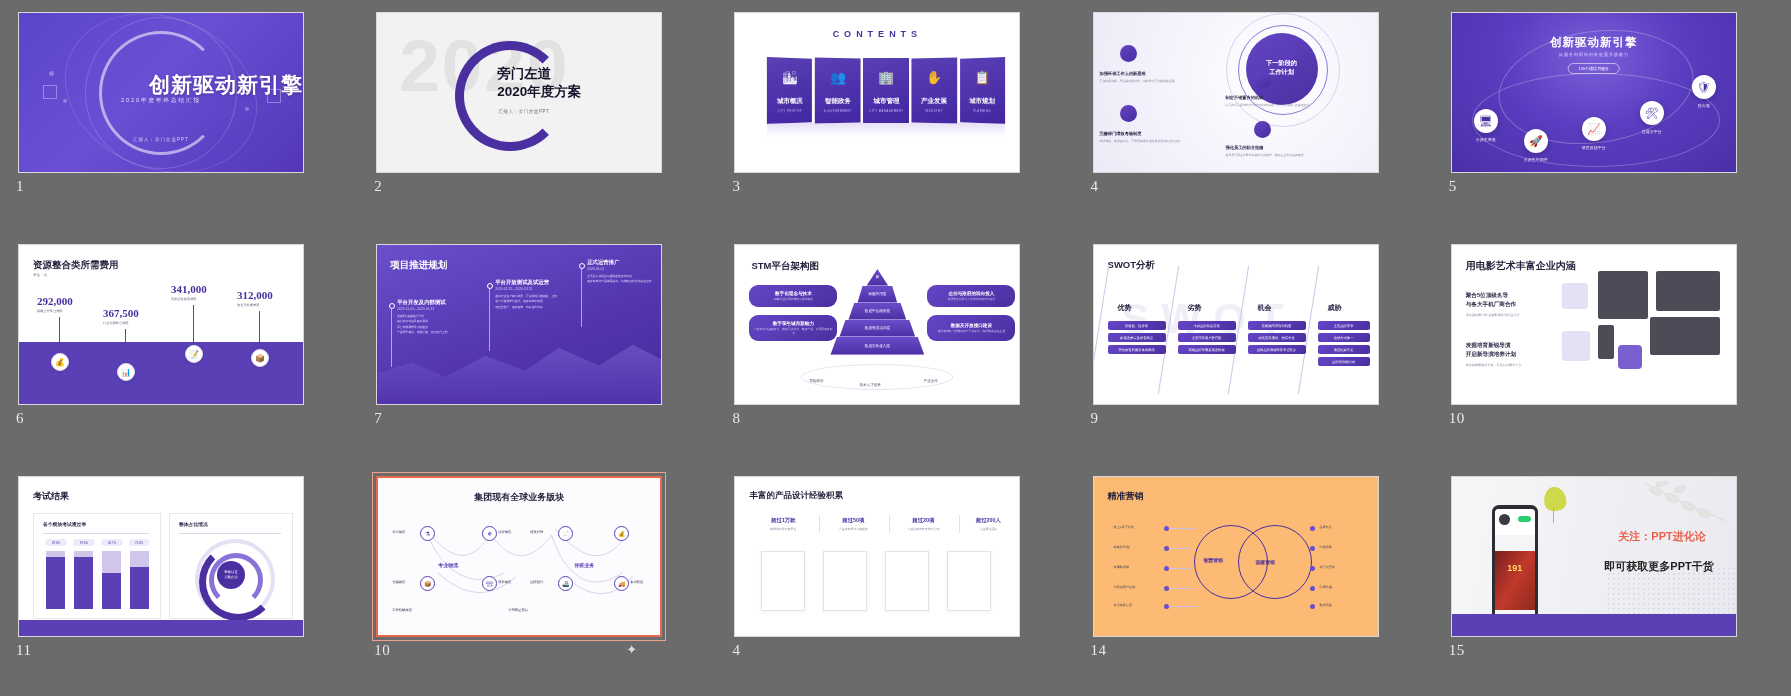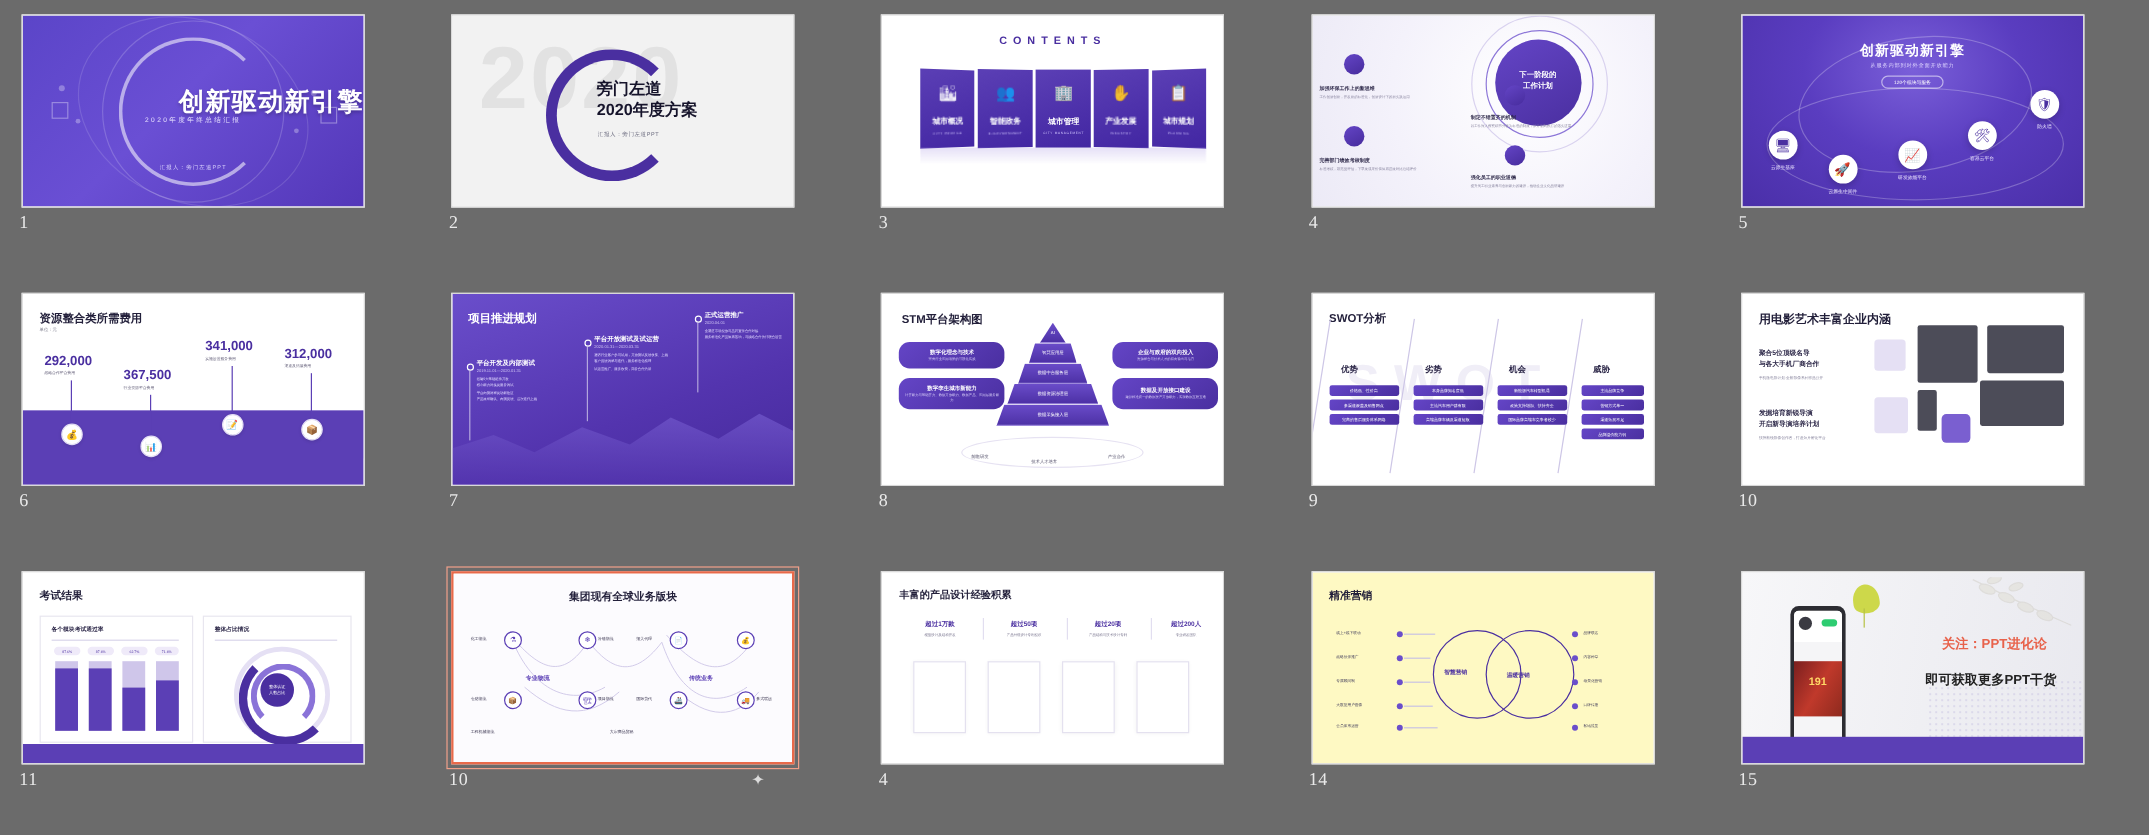--- a/index.html
+++ b/index.html
@@ -84,21 +84,21 @@
   .s5 .st{position:absolute;left:0;right:0;top:39px;text-align:center;color:#ded4ff;font-size:4.4px;letter-spacing:.6px;}
   .s5 .pill{position:absolute;left:50%;top:50px;transform:translateX(-50%);
     border:1px solid rgba(255,255,255,.55);border-radius:8px;padding:2px 10px;color:#fff;font-size:4px;}
   .s5 .orb{position:absolute;width:24px;height:24px;border-radius:50%;background:#fff;
     display:flex;align-items:center;justify-content:center;color:#4a2fa0;font-size:11px;
     box-shadow:0 2px 6px rgba(0,0,0,.2);}
   .s5 .olab{position:absolute;color:#efe9ff;font-size:4px;text-align:center;width:44px;}
   .s5 .arc{position:absolute;border:1px solid rgba(255,255,255,.25);border-radius:50%;}
 
   
-  .s6{position:absolute;inset:0;background:#fff;}
+  .s6{position:absolute;inset:0;background:#fff;font-family:Liberation Serif, serif;}
   .s6 .t{left:14px;top:14px;font-size:9.5px;}
   .s6 .st{left:14px;top:28px;font-size:3.6px;}
   .s6 .wave{position:absolute;left:0;right:0;bottom:0;height:62px;background:#5b3fb5;}
   .s6 .wave2{position:absolute;left:0;right:0;bottom:22px;height:40px;background:#b8a9e6;opacity:.55;}
   .s6 .num{position:absolute;color:#4a2fa0;font-size:11px;font-weight:bold;}
   .s6 .nlab{position:absolute;color:#6c6880;font-size:3.2px;}
   .s6 .stem{position:absolute;width:1px;background:#5b3fb5;}
   .s6 .pin{position:absolute;width:16px;height:16px;border-radius:50%;background:#fff;
     border:1px solid #e2ddf4;display:flex;align-items:center;justify-content:center;
     color:#5b3fb5;font-size:8px;box-shadow:0 1px 3px rgba(0,0,0,.12);}
@@ -175,36 +175,36 @@
 
   
   .s13{position:absolute;inset:0;background:#fff;}
   .s13 .t{left:14px;top:13px;font-size:8.5px;}
   .s13 .st{position:absolute;color:#4a2fa0;font-size:5.4px;font-weight:bold;text-align:center;}
   .s13 .sl{position:absolute;color:#7b7790;font-size:2.9px;text-align:center;}
   .s13 .cert{position:absolute;background:#fff;border:1px solid #e4e1ef;box-shadow:0 1px 4px rgba(0,0,0,.06);}
   .s13 .vsep{position:absolute;width:1px;background:#e2def0;}
 
   
-  .s14{position:absolute;inset:0;background:#fef9c3;}
+  .s14{position:absolute;inset:0;background:#fdba74;}
   .s14 .t{left:14px;top:13px;font-size:9px;}
   .s14 .circ{position:absolute;border:1px solid #4a2fa0;border-radius:50%;}
   .s14 .cl{position:absolute;color:#4a2fa0;font-size:4.8px;font-weight:bold;}
   .s14 .lb{position:absolute;color:#4a4660;font-size:3.1px;}
   .s14 .dt{position:absolute;width:5px;height:5px;border-radius:50%;background:#6a4ecb;}
   .s14 .ln{position:absolute;height:1px;background:#c9c2e4;}
 
   
   .s15{position:absolute;inset:0;background:linear-gradient(100deg,#f7f7f9 0%,#efeff3 55%,#e9e9ef 100%);}
   .s15 .dotsbg{position:absolute;right:0;bottom:0;width:130px;height:70px;opacity:.5;
     background-image:radial-gradient(#c9c4e2 1px,transparent 1px);background-size:5px 5px;}
   .s15 .phone{position:absolute;left:40px;top:28px;width:46px;height:118px;background:#2c2c32;border-radius:7px;padding:4px 3px;box-sizing:border-box;}
   .s15 .screen{width:100%;height:100%;background:#f5f5f7;border-radius:4px;overflow:hidden;position:relative;}
   .s15 .scr-top{height:26px;background:#fff;}
-  .s15 .scr-img{position:absolute;left:0;right:0;top:42px;height:46px;background:linear-gradient(120deg,#7a1f1f,#c0392b 50%,#8e2a1e);}
+  .s15 .scr-img{position:absolute;left:0;right:0;top:42px;height:59px;background:linear-gradient(120deg,#7a1f1f,#c0392b 50%,#8e2a1e);}
   .s15 .scr-img .n{position:absolute;left:0;right:0;top:12px;text-align:center;color:#ffd866;font-size:9px;font-weight:bold;}
   .s15 .avatar{position:absolute;left:4px;top:5px;width:11px;height:11px;border-radius:50%;background:#3a3a42;}
   .s15 .btnG{position:absolute;right:4px;top:7px;width:13px;height:6px;border-radius:3px;background:#2ecc71;}
   .s15 .l1{position:absolute;right:30px;top:52px;color:#e8624b;font-size:11px;font-weight:bold;}
   .s15 .l2{position:absolute;right:22px;top:82px;color:#222;font-size:11px;font-weight:bold;}
   .s15 .leaf{position:absolute;left:92px;top:10px;width:22px;height:24px;background:#cdd84a;
     border-radius:60% 60% 55% 55%/70% 70% 40% 40%;transform:rotate(-8deg);}
   .s15 .leafstem{position:absolute;left:101px;top:30px;width:1.5px;height:16px;background:#b6c144;}
   .s15 .foot{position:absolute;left:0;right:0;bottom:0;height:22px;background:#5b3fb5;}
   .s15 .branch{position:absolute;right:6px;top:4px;width:90px;height:60px;opacity:.35;}

